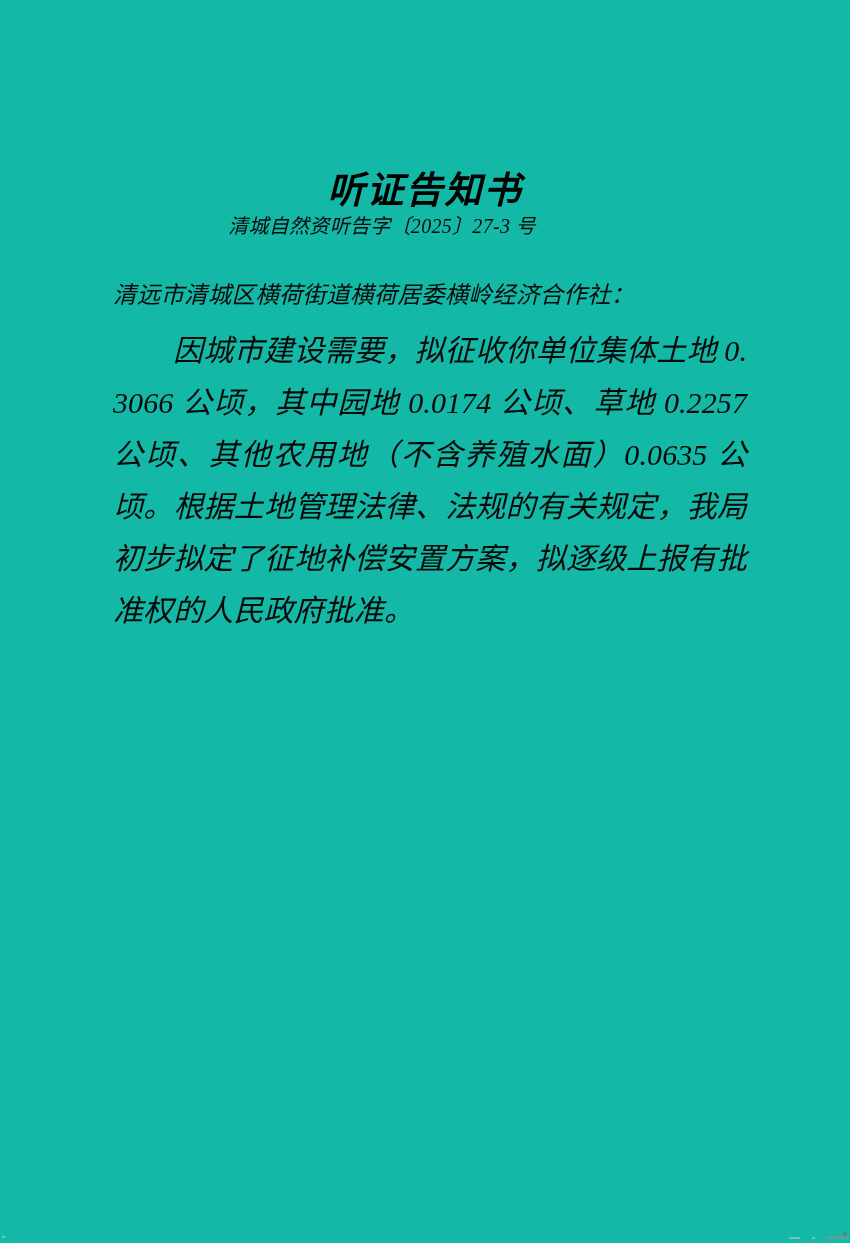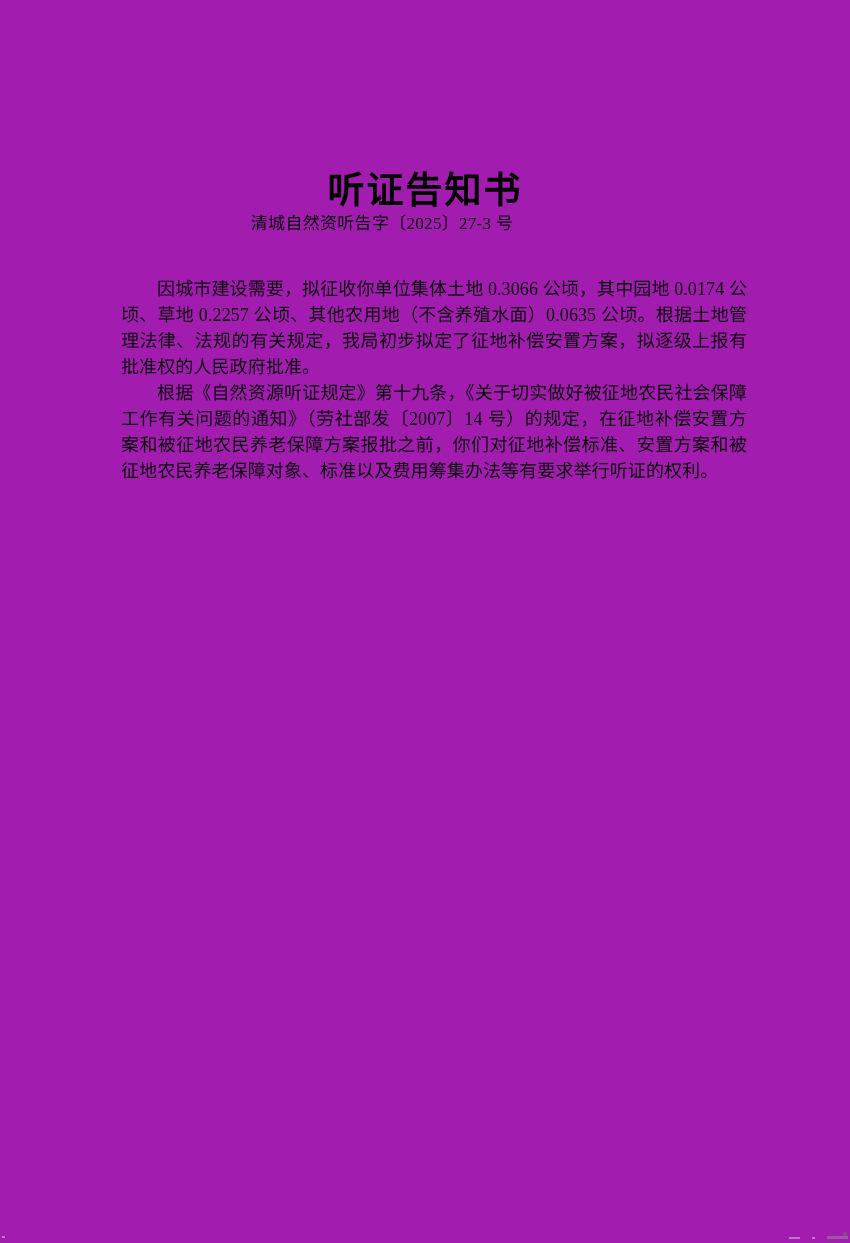--- a/index.html
+++ b/index.html
@@ -15,22 +15,23 @@
     color: #0a0a0a;
     overflow: hidden;
     position: relative;
     -webkit-font-smoothing: antialiased;
   }
 
   .page {
     position: relative;
     width: 850px;
     height: 1243px;
-    background: #a21caf;
+    background: #14b8a6;
     box-sizing: border-box;
+    font-style: italic;
   }
 
   
   .doc-title {
     position: absolute;
     top: 144px;
     left: 0;
     width: 850px;
     text-align: center;
     font-family: "Liberation Sans", "DejaVu Sans", sans-serif;
@@ -41,21 +42,21 @@
     color: #000000;
   }
 
   
   .doc-number {
     position: absolute;
     top: 213px;
     left: 0;
     width: 850px;
     text-align: center;
-    font-size: 17px;
+    font-size: 20px;
     line-height: 1.3;
     letter-spacing: 0.3px;
     color: #0a0a0a;
     padding-right: 86px;
     box-sizing: border-box;
   }
 
   
   .body-block {
     position: absolute;
@@ -67,24 +68,24 @@
   .recipient {
     font-size: 23.5px;
     line-height: 38px;
     letter-spacing: 0.2px;
     margin: 0 0 11px 0;
     text-align: left;
     white-space: nowrap;
   }
 
   .para {
-    font-size: 18px;
-    line-height: 26px;
+    font-size: 30px;
+    line-height: 52px;
     letter-spacing: 0.1px;
-    margin: 0 0 0 8px;
+    margin: 0 0 0 0;
     text-indent: 2em;
     text-align: justify;
     text-justify: inter-ideograph;
     text-align-last: left;
     word-break: break-all;
   }
 
   
   .scan-artifacts {
     position: absolute;
@@ -109,25 +110,25 @@
 <body>
 
 <div class="page">
 
   <h1 class="doc-title">听证告知书</h1>
 
   <div class="doc-number">清城自然资听告字〔2025〕27-3 号</div>
 
   <div class="body-block">
 
+    <p class="recipient" id="recipient-el">清远市清城区横荷街道横荷居委横岭经济合作社：</p>
 
     <p class="para">因城市建设需要，拟征收你单位集体土地 0.3066 公顷，其中园地 0.0174 公顷、草地 0.2257 公顷、其他农用地（不含养殖水面）0.0635 公顷。根据土地管理法律、法规的有关规定，我局初步拟定了征地补偿安置方案，拟逐级上报有批准权的人民政府批准。</p>
 
 
-    <p class="para">根据《自然资源听证规定》第十九条，《关于切实做好被征地农民社会保障工作有关问题的通知》（劳社部发〔2007〕14 号）的规定，在征地补偿安置方案和被征地农民养老保障方案报批之前，你们对征地补偿标准、安置方案和被征地农民养老保障对象、标准以及费用筹集办法等有要求举行听证的权利。</p>
 
 
   </div>
 
   <div class="scan-artifacts">
     <span class="artifact a1"></span>
     <span class="artifact a2"></span>
     <span class="artifact a3"></span>
     <span class="artifact a4"></span>
     <span class="artifact a5"></span>

